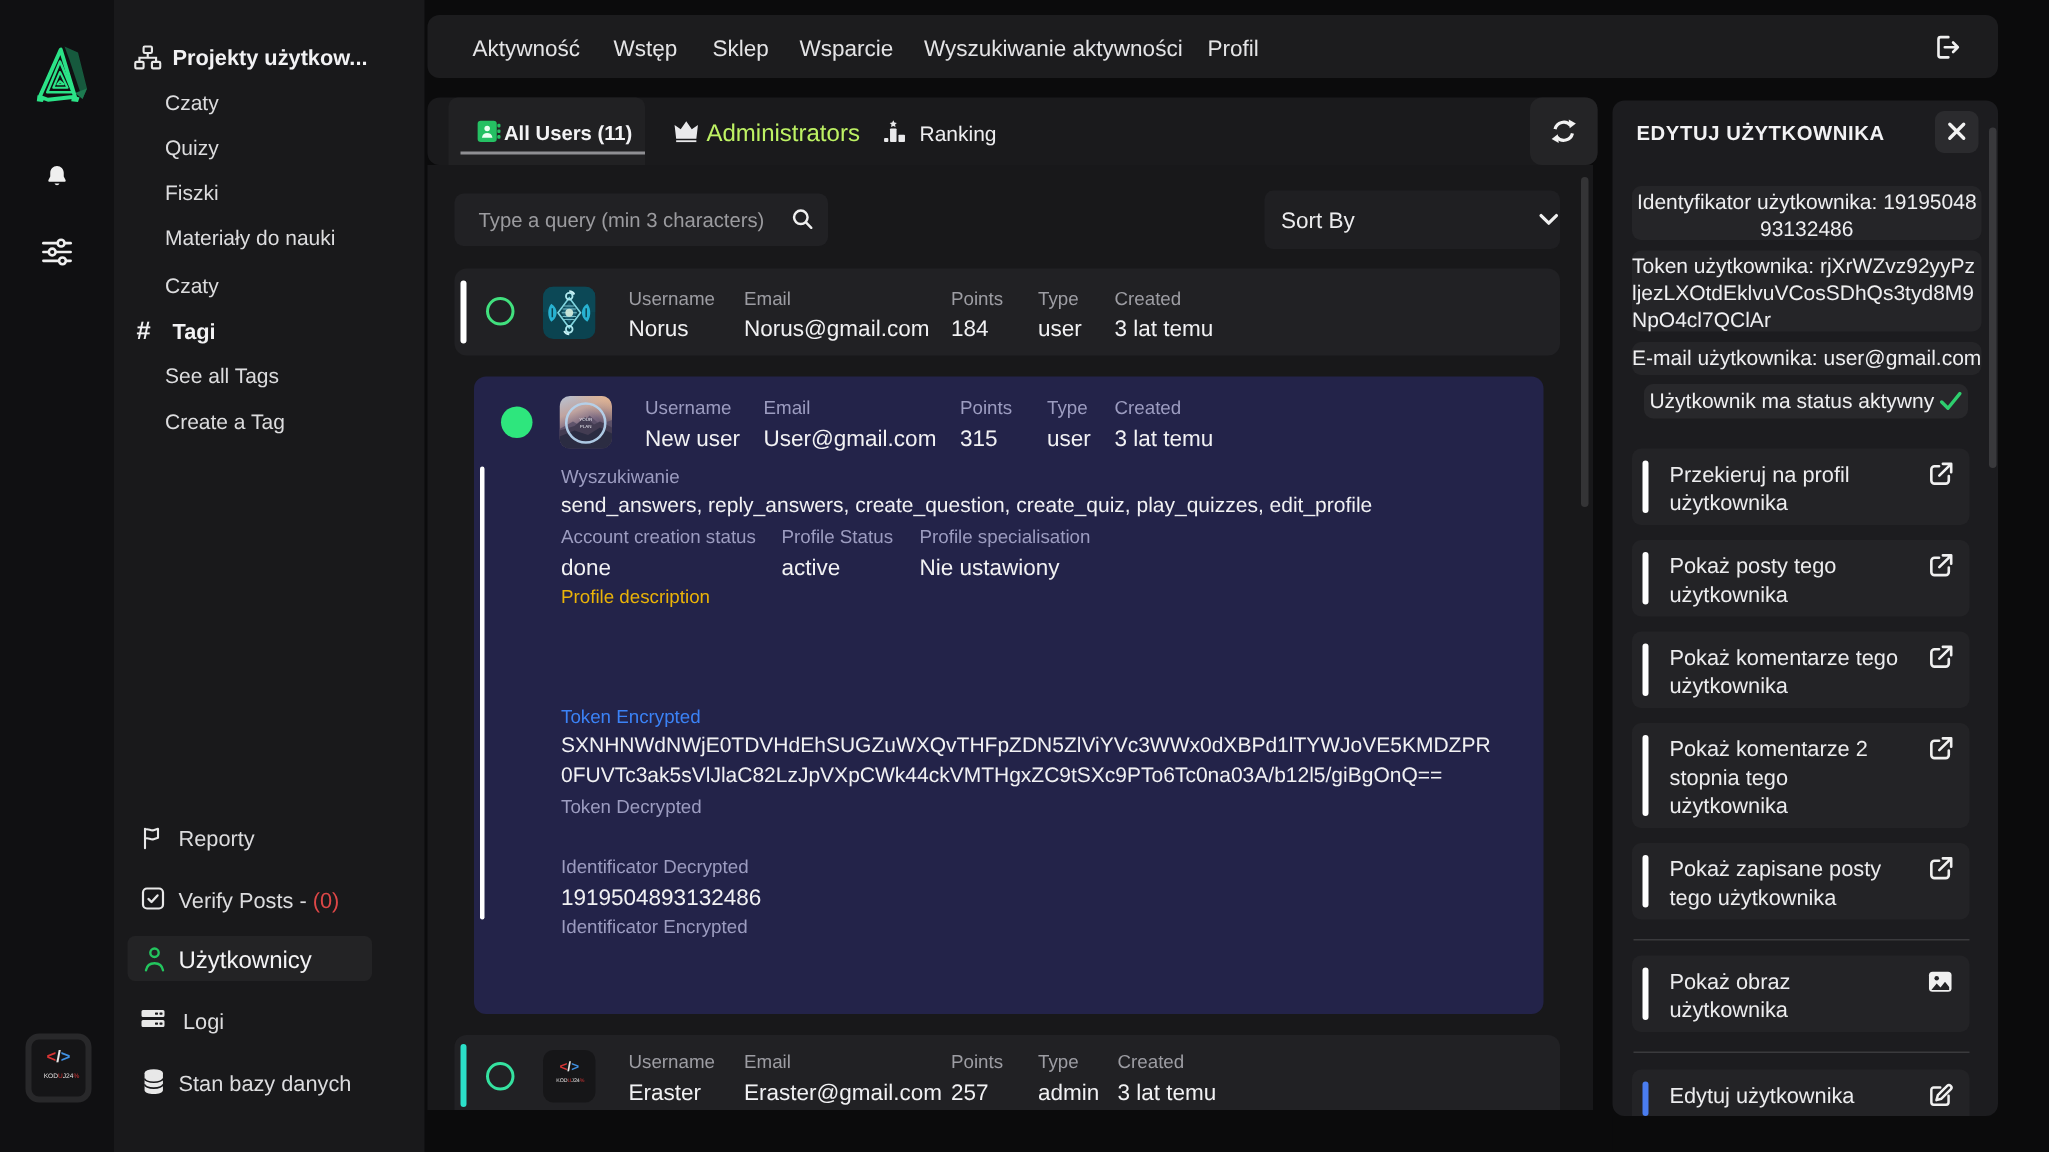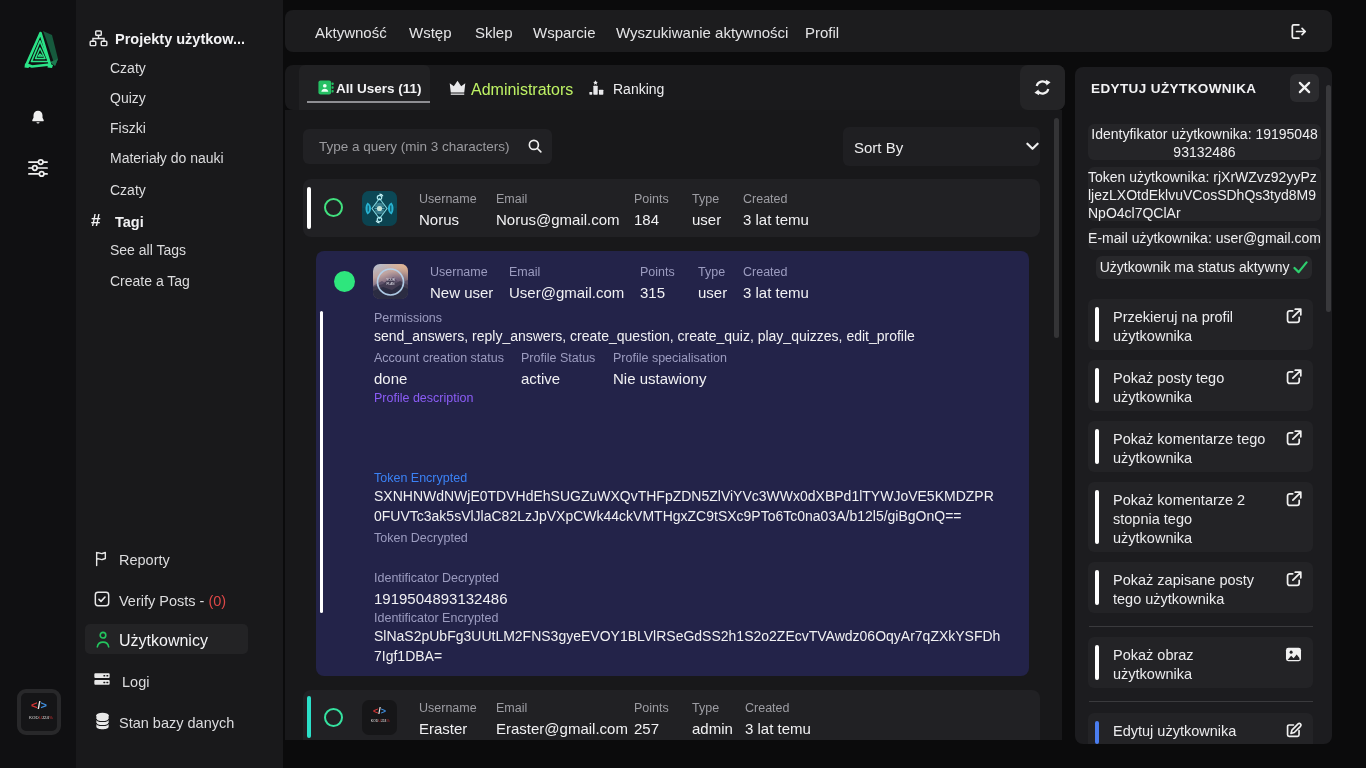--- a/index.html
+++ b/index.html
@@ -262,36 +262,35 @@
       <div class="lab" style="color:#9c9cc0">Type</div>
       <div class="val">user</div>
     </div>
   <div class="abs" style="left:458px;top:154px">
       <div class="lab" style="color:#9c9cc0">Created</div>
       <div class="val">3 lat temu</div>
     </div>
 
   <div class="abs" style="left:34.5px;top:201px;width:3px;height:302px;background:#fff;border-radius:2px"></div>
 
-  <div class="abs lab" style="left:89px;top:200px;color:#9c9cc0">Permissions</div>
+  <div class="abs lab" style="left:89px;top:200px;color:#9c9cc0">Wyszukiwanie</div>
   <div class="abs dval" style="left:89px;top:216px">send_answers, reply_answers, create_question, create_quiz, play_quizzes, edit_profile</div>
   <div class="abs lab" style="left:89px;top:240px;color:#9c9cc0">Account creation status</div>
   <div class="abs lab" style="left:236px;top:240px;color:#9c9cc0">Profile Status</div>
   <div class="abs lab" style="left:328px;top:240px;color:#9c9cc0">Profile specialisation</div>
   <div class="abs val" style="left:89px;top:256px">done</div>
   <div class="abs val" style="left:236px;top:256px">active</div>
   <div class="abs val" style="left:328px;top:256px">Nie ustawiony</div>
-  <div class="abs lab" style="left:89px;top:280px;color:#8b5cf6">Profile description</div>
+  <div class="abs lab" style="left:89px;top:280px;color:#eab308">Profile description</div>
   <div class="abs lab" style="left:89px;top:360px;color:#3b82f6">Token Encrypted</div>
   <div class="abs dval" style="left:89px;top:376px">SXNHNWdNWjE0TDVHdEhSUGZuWXQvTHFpZDN5ZlViYVc3WWx0dXBPd1lTYWJoVE5KMDZPR<br>0FUVTc3ak5sVlJlaC82LzJpVXpCWk44ckVMTHgxZC9tSXc9PTo6Tc0na03A/b12l5/giBgOnQ==</div>
   <div class="abs lab" style="left:89px;top:420px;color:#9c9cc0">Token Decrypted</div>
   <div class="abs lab" style="left:89px;top:460px;color:#9c9cc0">Identificator Decrypted</div>
   <div class="abs val" style="left:89px;top:476px">1919504893132486</div>
   <div class="abs lab" style="left:89px;top:500px;color:#9c9cc0">Identificator Encrypted</div>
-  <div class="abs dval" style="left:89px;top:516px">SlNaS2pUbFg3UUtLM2FNS3gyeEVOY1BLVlRSeGdSS2h1S2o2ZEcvTVAwdz06OqyAr7qZXkYSFDh<br>7Igf1DBA=</div>
 
   <div class="abs" style="left:18px;top:580px;width:737px;height:58px;background:#212124;border-radius:8px"></div>
   <div class="abs" style="left:22px;top:586px;width:4px;height:42px;background:#2be0c9;border-radius:2px"></div>
   <div class="abs" style="left:38.5px;top:598px;width:19px;height:19px;border:2px solid #35e2a0;border-radius:50%"></div>
   <div class="abs" style="left:77px;top:590px;width:35px;height:35px;background:#161618;border-radius:7px">
     <div style="position:absolute;left:0;top:6px;width:35px;text-align:center;font-size:9px;font-weight:bold"><span style="color:#d83434">&lt;</span><span style="color:#e8e8e8">/</span><span style="color:#3f8fe0">&gt;</span></div>
     <div style="position:absolute;left:0;top:17px;width:35px;text-align:center;font-size:7px;color:#d0d0d0;transform:scale(0.5)"><span style="color:#e0dddd">KOD</span><span style="color:#d83434">U</span><span style="color:#e0dddd">J24</span><span style="color:#d83434">%</span></div>
   </div>
   <div class="abs" style="left:134px;top:590px">
       <div class="lab">Username</div>

